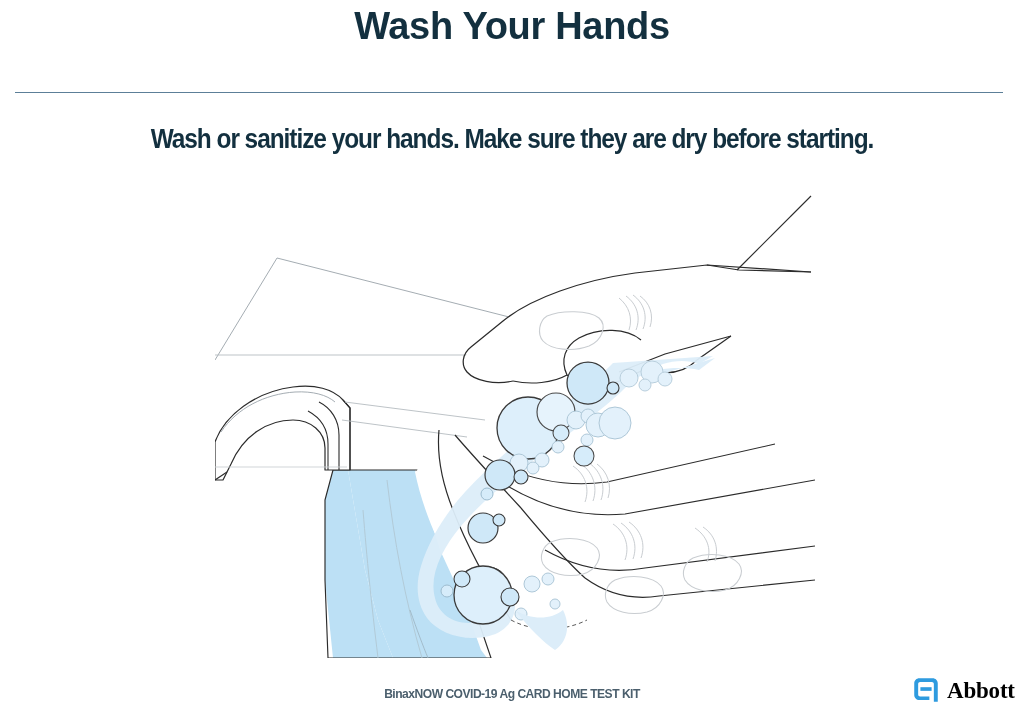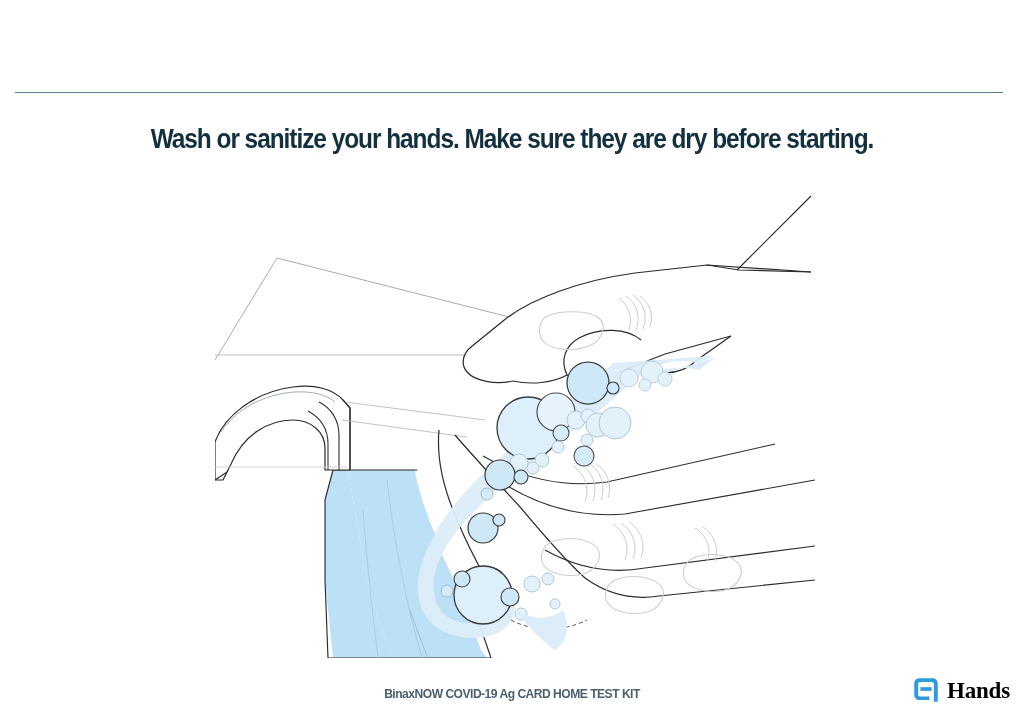--- a/index.html
+++ b/index.html
@@ -120,20 +120,21 @@
     letter-spacing: -0.2px;
     color: #000000;
     white-space: nowrap;
   }
 </style>
 </head>
 <body>
 
 <div class="page">
 
+  <div class="page-title">Wash Your Hands</div>
 
   <div class="divider"></div>
 
   <div class="subtitle">Wash or sanitize your hands. Make sure they are dry before starting.</div>
 
   <div class="illustration">
     <svg viewBox="0 0 600 490" xmlns="http://www.w3.org/2000/svg">
       <defs>
         <clipPath id="frameClip">
           <rect x="0" y="0" width="600" height="478"></rect>
@@ -341,16 +342,16 @@
 
   <div class="footer-kit-name">BinaxNOW COVID-19 Ag CARD HOME TEST KIT</div>
 
   <div class="brand-logo">
     <svg class="brand-mark" viewBox="0 0 100 100">
       <path d="M8,26 C8,16 16,8 26,8 L74,8 C84,8 92,16 92,26 L92,92 L78,92 L78,28
                C78,24 75,21 71,21 L29,21 C25,21 22,24 22,28 L22,66
                C22,70 25,73 29,73 L62,73 L62,86 L26,86 C16,86 8,78 8,68 Z" fill="#2e9bdf"></path>
       <rect x="30" y="40" width="40" height="13" fill="#2e9bdf"></rect>
     </svg>
-    <span class="brand-wordmark">Hands</span>
+    <span class="brand-wordmark">Abbott</span>
   </div>
 
 </div>
 
 </body></html>

